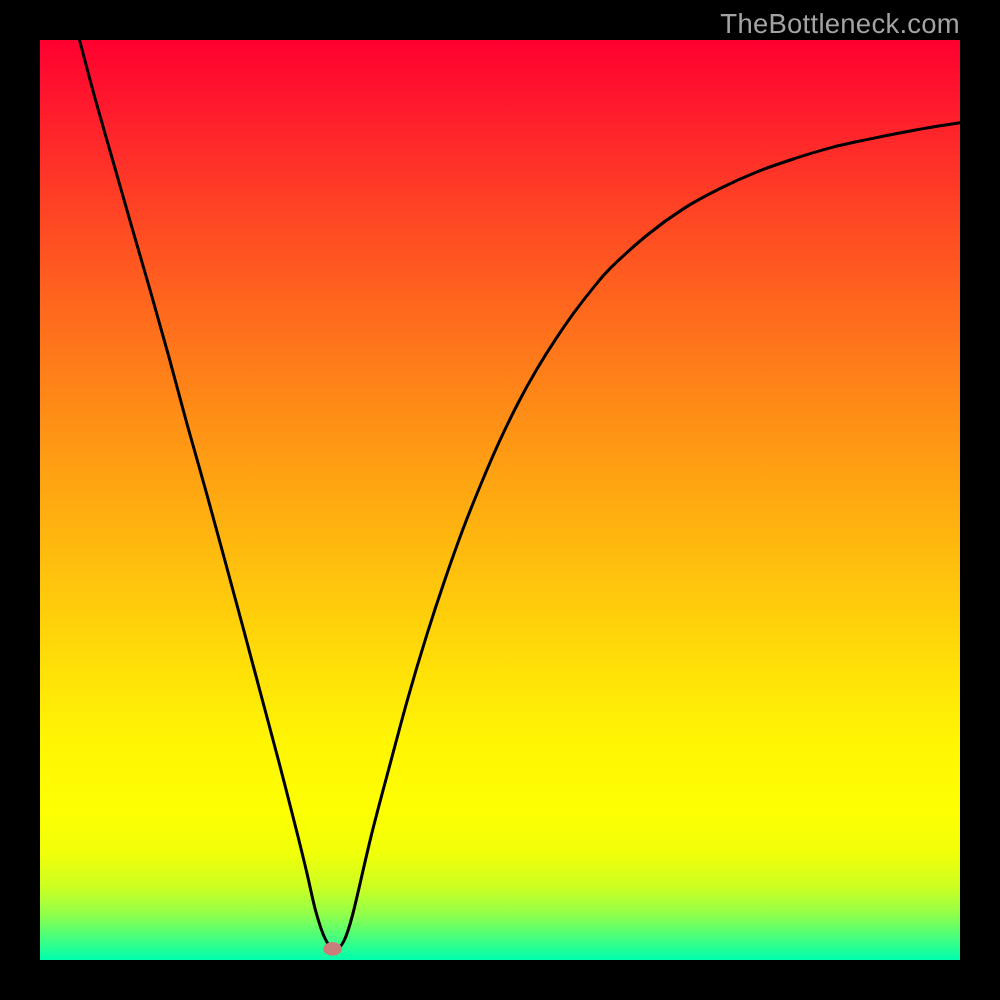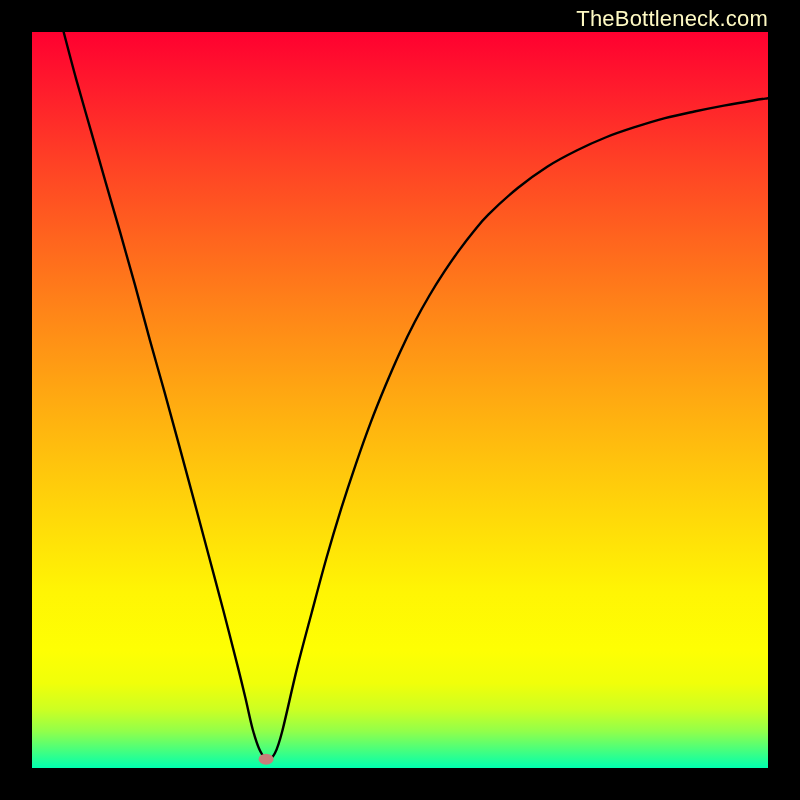--- a/index.html
+++ b/index.html
@@ -17,21 +17,21 @@
     width: 736px;
     height: 736px;
   }
   .watermark {
     position: absolute;
     top: 6px;
     right: 32px;
     font-family: Arial, Helvetica, sans-serif;
     font-size: 22px;
     font-weight: 500;
-    color: #fef9c3;
+    color: #a3a3a3;
     letter-spacing: 0.2px;
   }
   svg {
     display: block;
   }
 </style>
 </head>
 <body>
 
 <div class="watermark">TheBottleneck.com</div>

